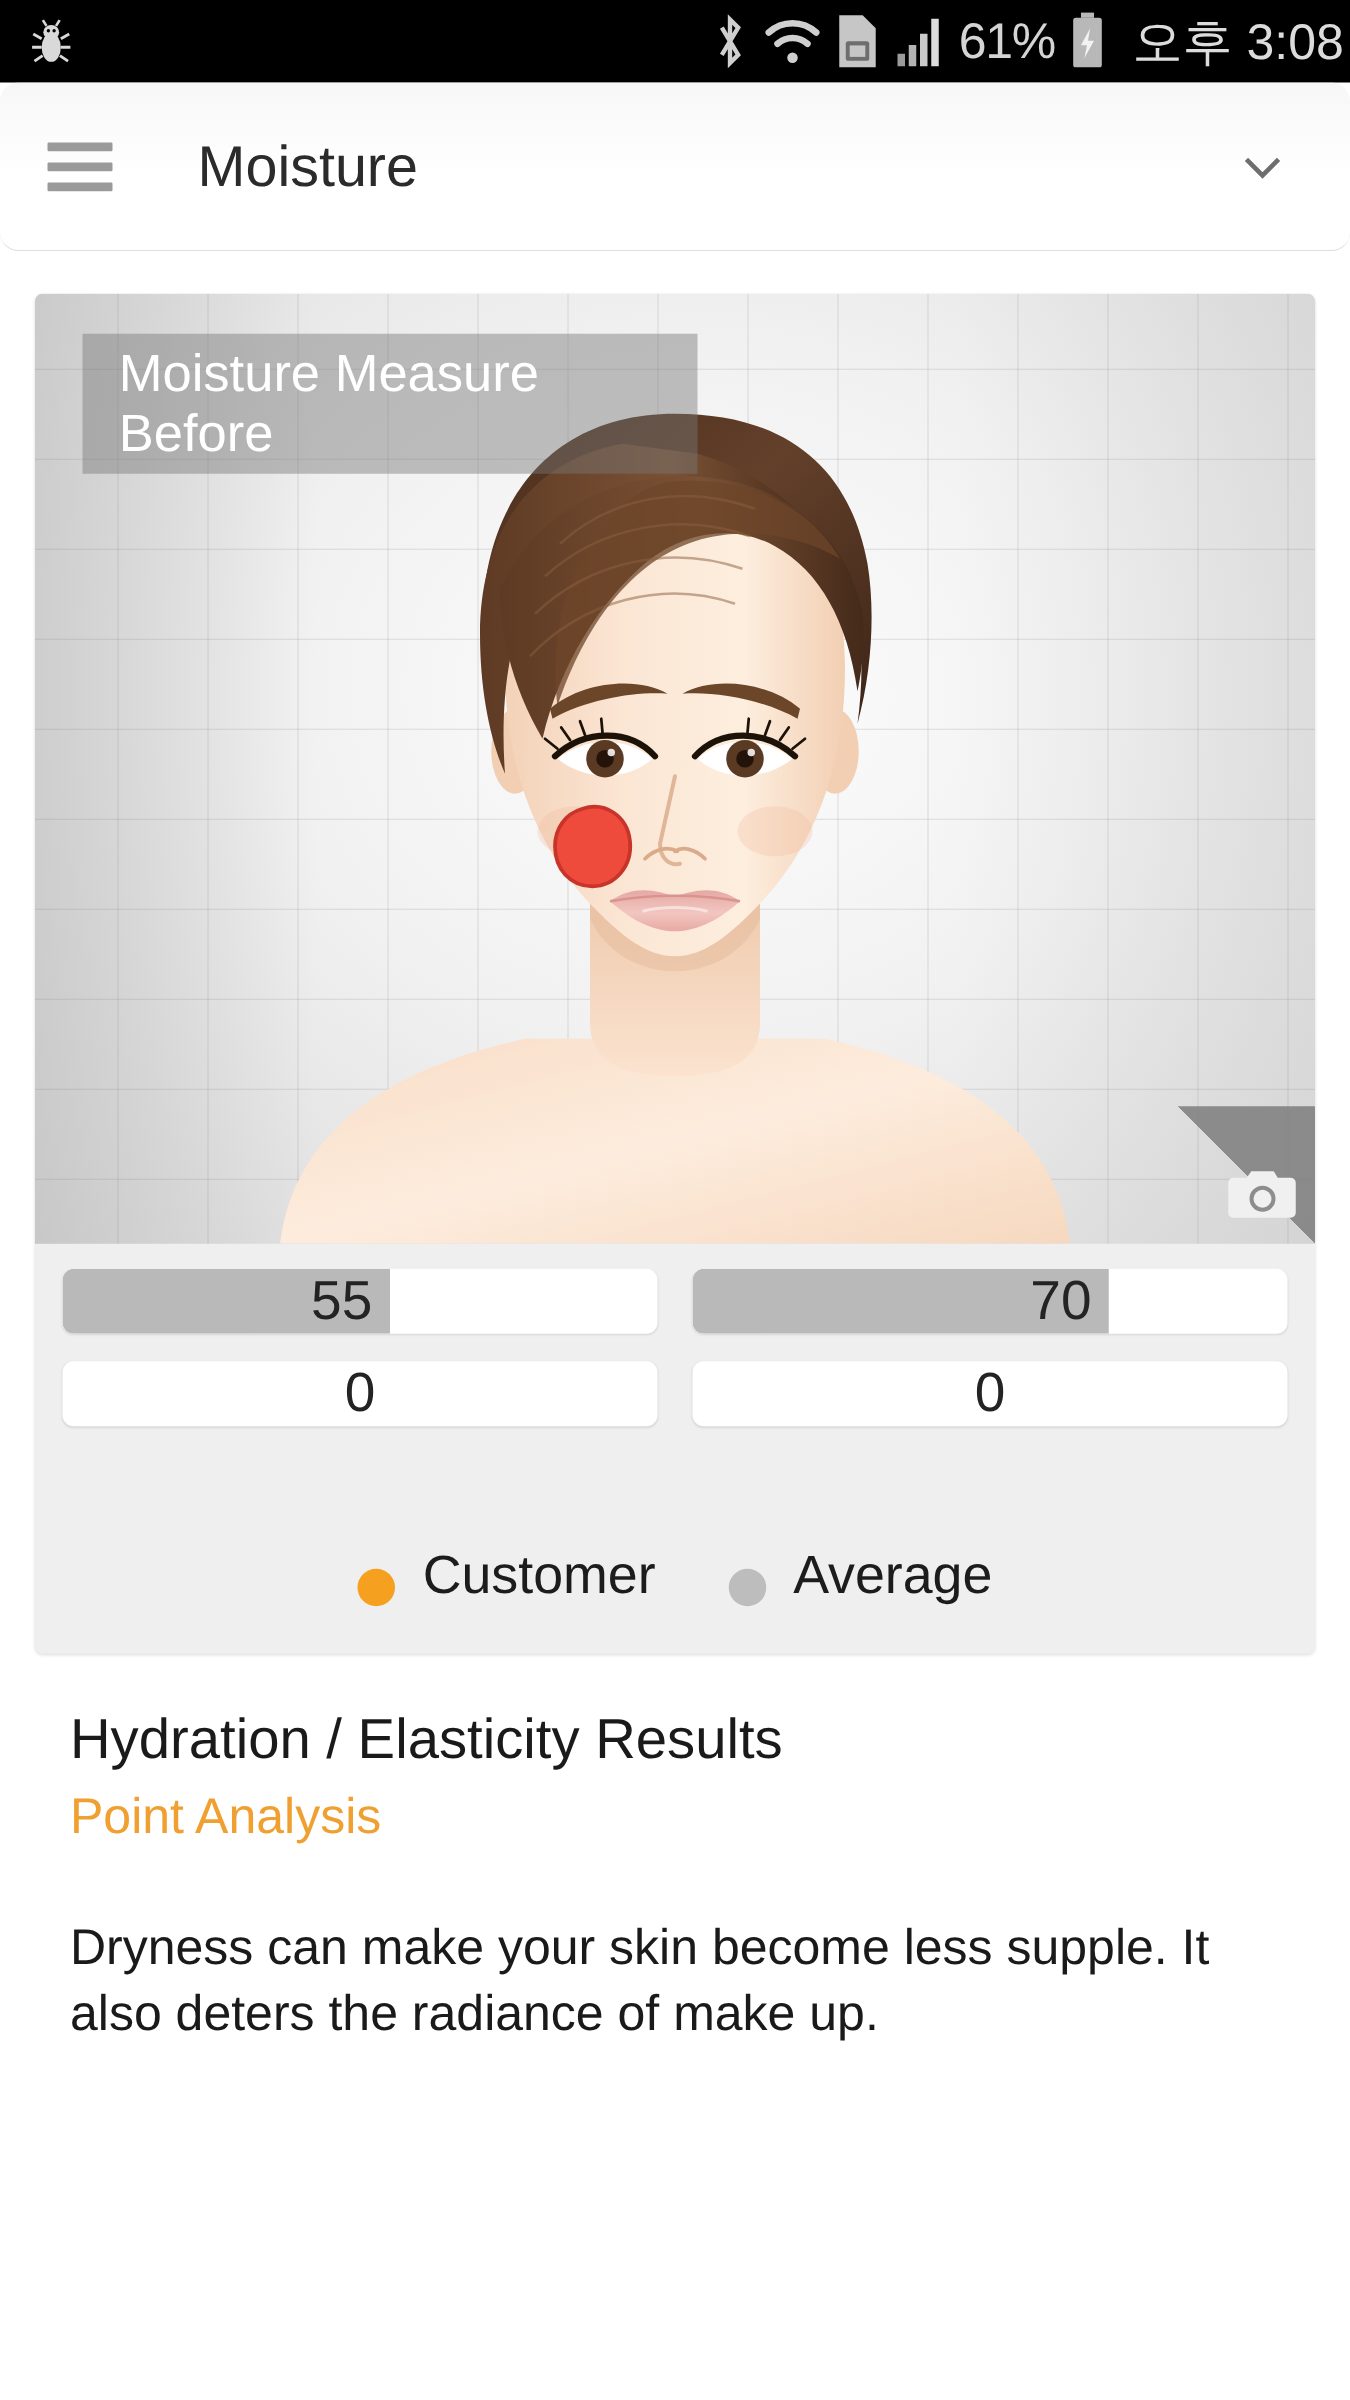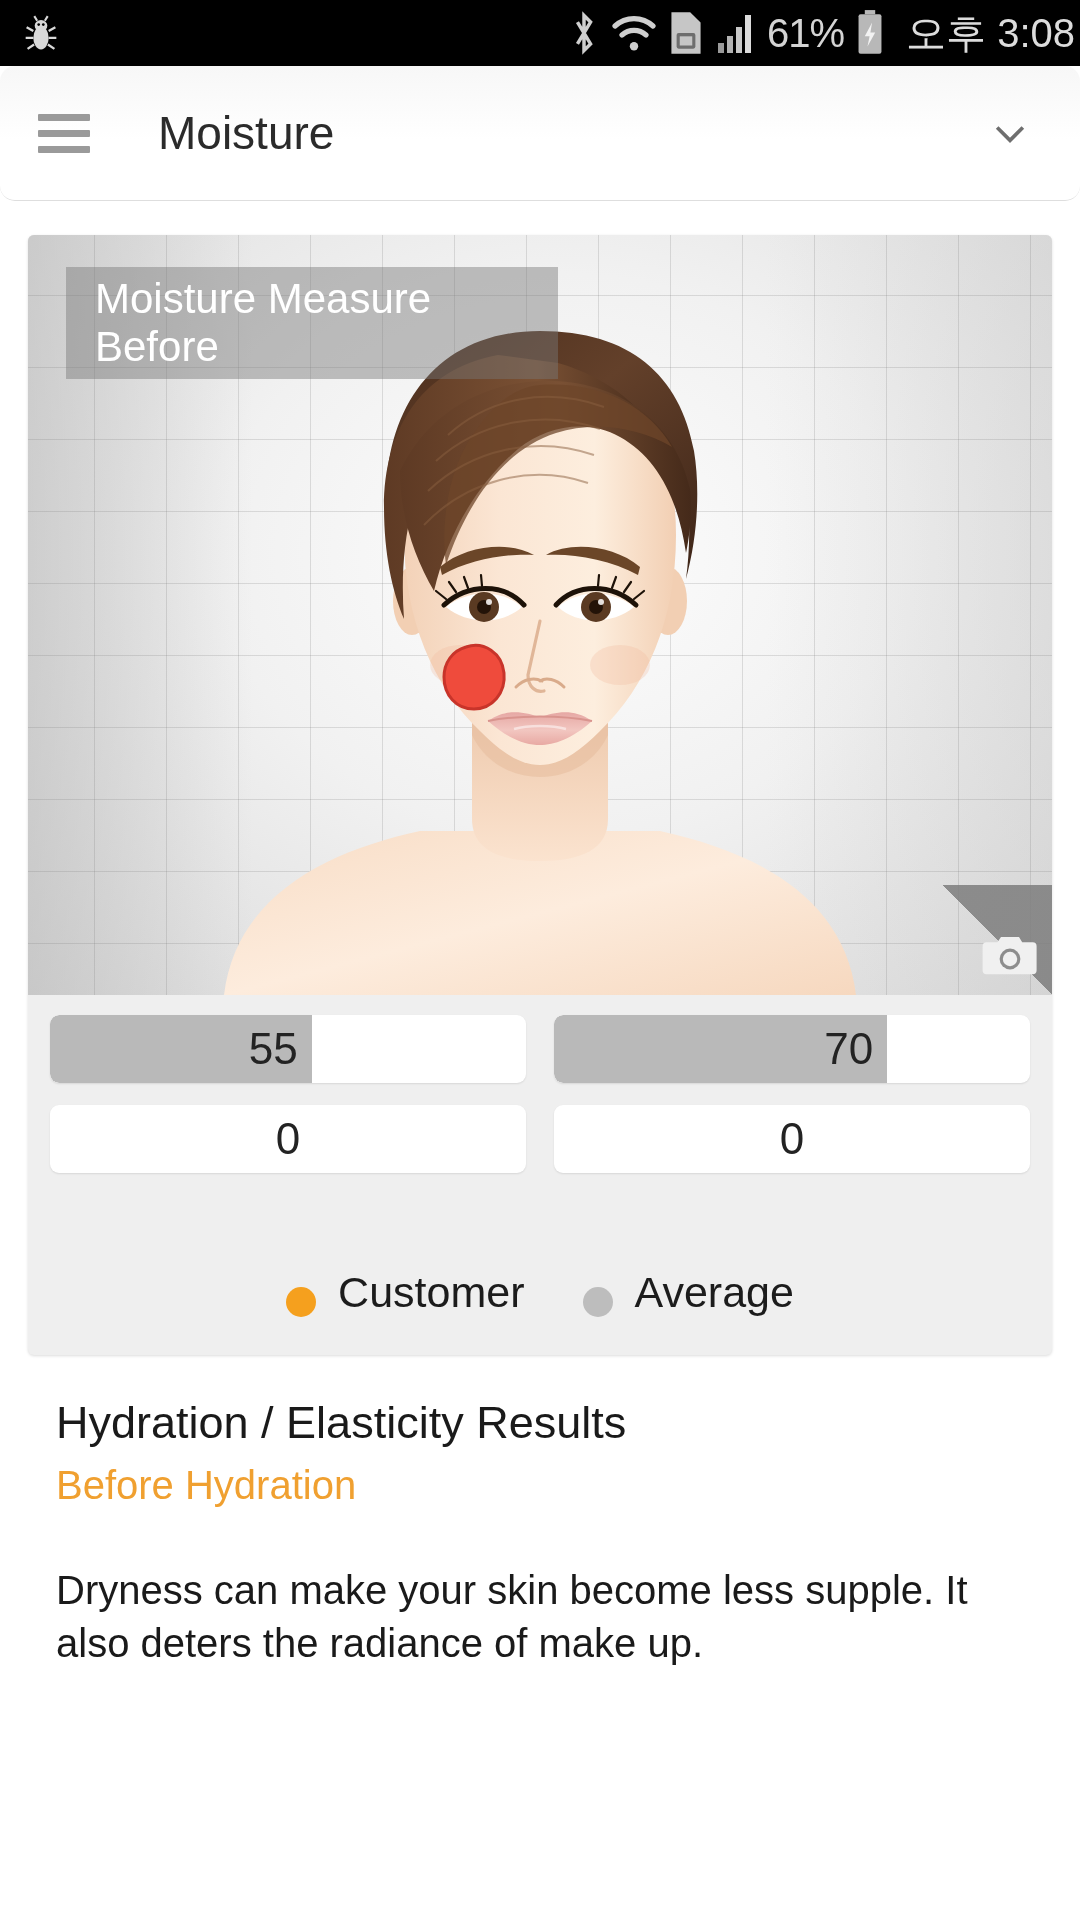--- a/index.html
+++ b/index.html
@@ -94,21 +94,21 @@
     position:absolute; right:12px; bottom:16px; width:60px; height:46px;
   }
 
   
   .face-wrap{ position:absolute; left:0; right:0; bottom:0; top:0; z-index:2;}
 
   
   .bars{ padding:20px 22px 0 22px; }
   .bar-row{ display:flex; gap:28px; margin-bottom:22px; }
   .bar{
-    flex:1; height:68px; background:#ffffff;
+    flex:1; height:52px; background:#ffffff;
     border-radius:9px; position:relative; overflow:hidden;
     box-shadow:0 1px 2px rgba(0,0,0,.10);
     cursor:pointer;
   }
   .bar .fill{
     position:absolute; left:0; top:0; bottom:0;
     background:#b9b9b9; border-radius:9px 0 0 9px;
     display:flex; align-items:center; justify-content:flex-end;
   }
   .bar .val{
@@ -378,15 +378,15 @@
     </div>
     <div class="legend-item">
       <span class="dot average" style="background: rgb(189, 189, 189);"></span>
       <span class="legend-label">Average</span>
     </div>
   </div>
 </div>
 
 <div class="results">
   <div class="results-title">Hydration / Elasticity Results</div>
-  <div class="results-sub" style="color: rgb(240, 160, 48);">Before Hydration</div>
+  <div class="results-sub" style="color: rgb(240, 160, 48);">Point Analysis</div>
   <div class="results-body">Dryness can make your skin become less supple. It also deters the radiance of make up.</div>
 </div>
 
 </body></html>

